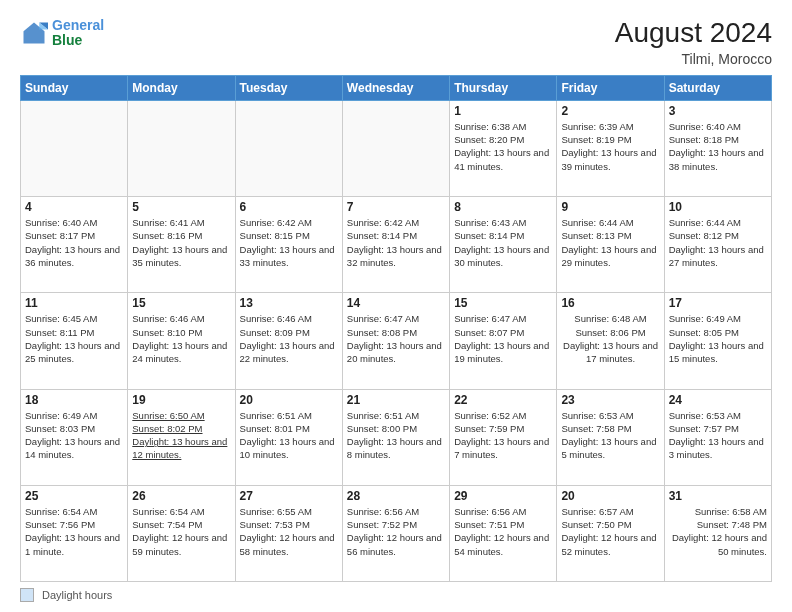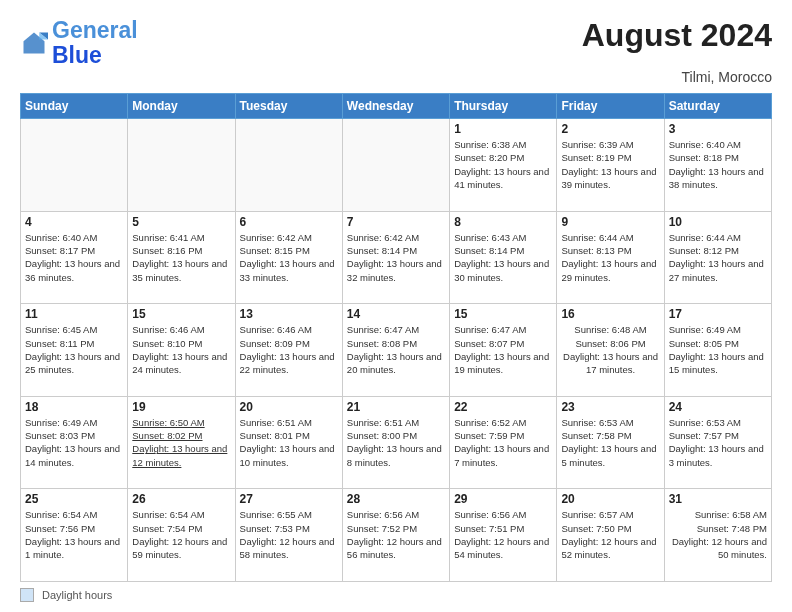--- a/index.html
+++ b/index.html
@@ -22,45 +22,45 @@
       justify-content: space-between;
       align-items: flex-start;
       margin-bottom: 8px;
     }
     .logo {
       display: flex;
       align-items: center;
       gap: 4px;
     }
     .logo-text {
-      font-size: 23px;
+      font-size: 14px;
       font-weight: bold;
       color: #333;
       line-height: 1.1;
     }
     .logo-text span {
       color: #4a90d9;
     }
     .logo-icon {
       width: 28px;
       height: 28px;
     }
     .title-block {
       text-align: right;
     }
     .month-year {
-      font-size: 32px;
-      font-weight: bold;
+      font-size: 28px;
+      font-weight: normal;
       color: #222;
       line-height: 1.1;
     }
     .location {
       font-size: 14px;
       color: #444;
-      margin-top: 16px;
+      margin-top: 2px;
     }
     .calendar {
       flex: 1;
       display: flex;
       flex-direction: column;
     }
     .cal-table {
       width: 100%;
       border-collapse: collapse;
       flex: 1;
@@ -125,21 +125,21 @@
 <div class="page">
   <div class="header">
     <div class="logo">
       <svg class="logo-icon" viewBox="0 0 32 32">
         <polygon points="16,4 28,14 28,28 4,28 4,14" fill="#3a7ec5" opacity="0.85"></polygon>
         <polygon points="22,4 32,12 32,4" fill="#3a7ec5"></polygon>
         <polygon points="22,4 32,12 22,12" fill="#5aaeee" opacity="0.7"></polygon>
       </svg>
       <div class="logo-text">
         <div><span>General</span></div>
-        <div style="color:#1d4ed8">Blue</div>
+        <div style="color:#15803d">Blue</div>
       </div>
     </div>
     <div class="title-block">
       <div class="month-year">August 2024</div>
       <div class="location">Tilmi, Morocco</div>
     </div>
   </div>
 
   <div class="calendar">
     <table class="cal-table">

